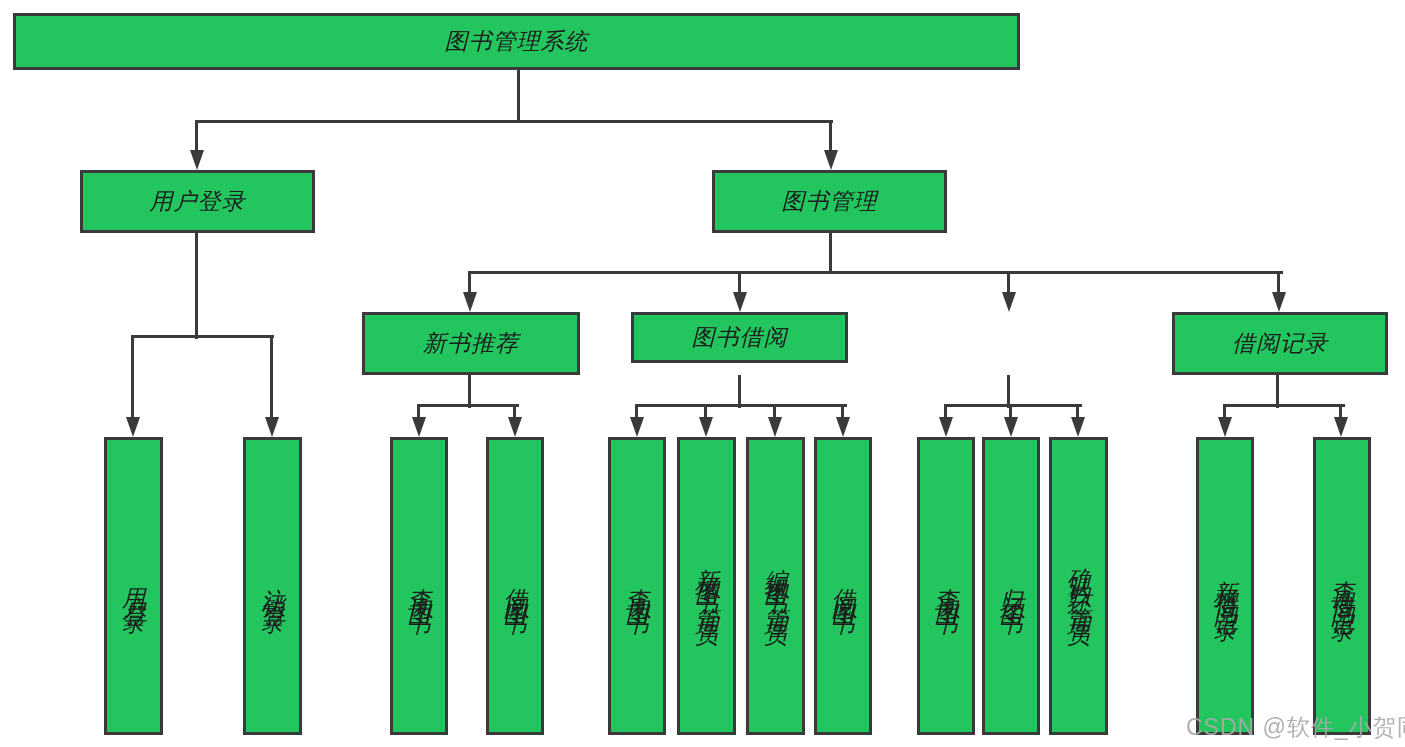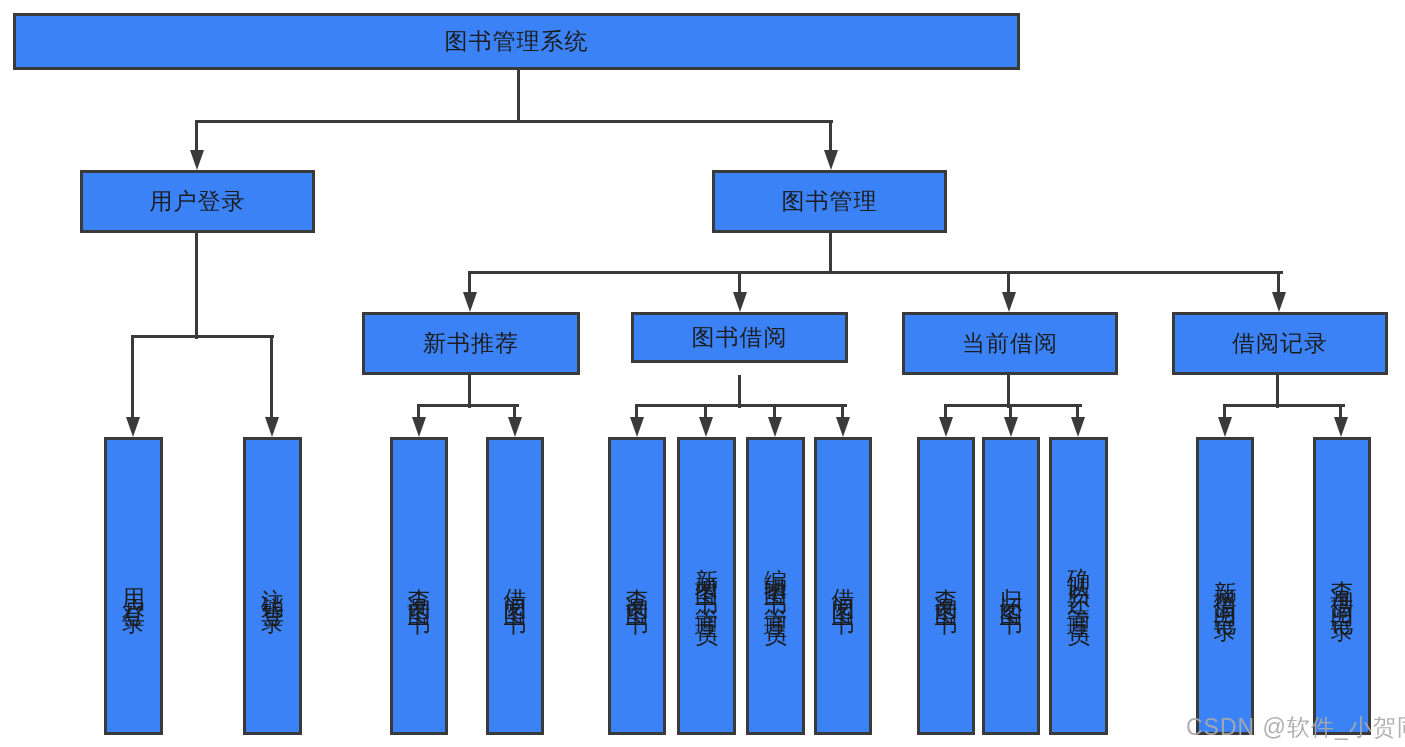--- a/index.html
+++ b/index.html
@@ -1,23 +1,23 @@
 <!DOCTYPE html>
 <html><head>
 <meta charset="utf-8">
 <style>
   html,body { margin:0; padding:0; background:#ffffff; }
   .canvas {
     position:relative; width:1405px; height:747px; background:#ffffff;
     font-family:"Liberation Sans","DejaVu Sans",sans-serif; overflow:hidden;
   }
   .box {
-    position:absolute; box-sizing:border-box; background:#3b82f6;
+    position:absolute; box-sizing:border-box; background:#22c55e;
     border:3px solid #3a3a3a; color:#1c1c1c;
-    display:flex; align-items:center; justify-content:center;
+    display:flex; align-items:center; justify-content:center;font-style:italic;
   }
   .hbox { font-size:23px; letter-spacing:1px; white-space:nowrap; }
   .vbox {
     writing-mode:vertical-rl; text-orientation:mixed;
     font-size:23px; letter-spacing:8px; line-height:1;
   }
   .hline, .vline { position:absolute; background:#3a3a3a; }
   .vline { width:3px; }
   .hline { height:3px; }
   .arrow {
@@ -95,21 +95,20 @@
   <div class="arrow" style="left:1218px;top:417px"></div>
   <div class="arrow" style="left:1334px;top:417px"></div>
 
   <div class="box hbox" style="left:13px;top:13px;width:1007px;height:57px">图书管理系统</div>
 
   <div class="box hbox" style="left:80px;top:170px;width:235px;height:63px">用户登录</div>
   <div class="box hbox" style="left:712px;top:170px;width:235px;height:63px">图书管理</div>
 
   <div class="box hbox" style="left:362px;top:312px;width:218px;height:63px">新书推荐</div>
   <div class="box hbox" style="left:631px;top:312px;width:217px;height:51px">图书借阅</div>
-  <div class="box hbox" style="left:902px;top:312px;width:216px;height:63px">当前借阅</div>
   <div class="box hbox" style="left:1172px;top:312px;width:216px;height:63px">借阅记录</div>
 
   <div class="box vbox" style="left:104px;top:437px;width:59px;height:298px">用户登录</div>
   <div class="box vbox" style="left:243px;top:437px;width:59px;height:298px">注销登录</div>
 
   <div class="box vbox" style="left:390px;top:437px;width:58px;height:298px">查询图书</div>
   <div class="box vbox" style="left:486px;top:437px;width:58px;height:298px">借阅图书</div>
 
   <div class="box vbox" style="left:608px;top:437px;width:58px;height:298px">查询图书</div>
   <div class="box vbox" style="left:677px;top:437px;width:59px;height:298px">新增图书（管理员）</div>

